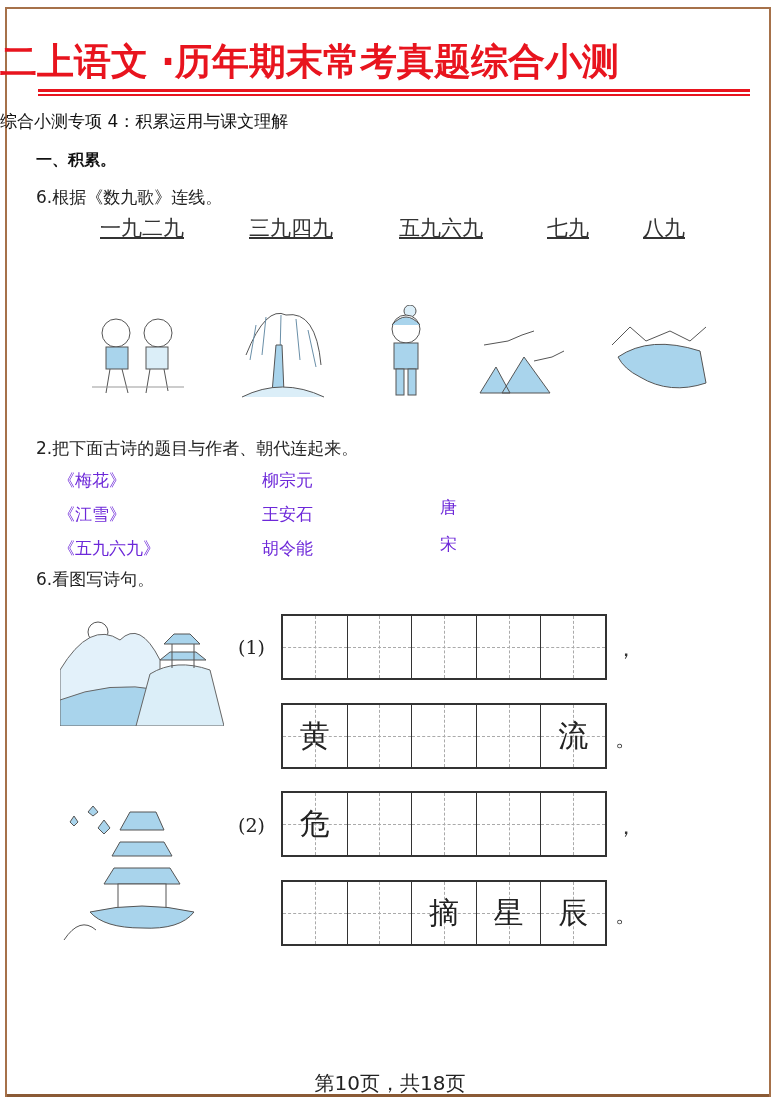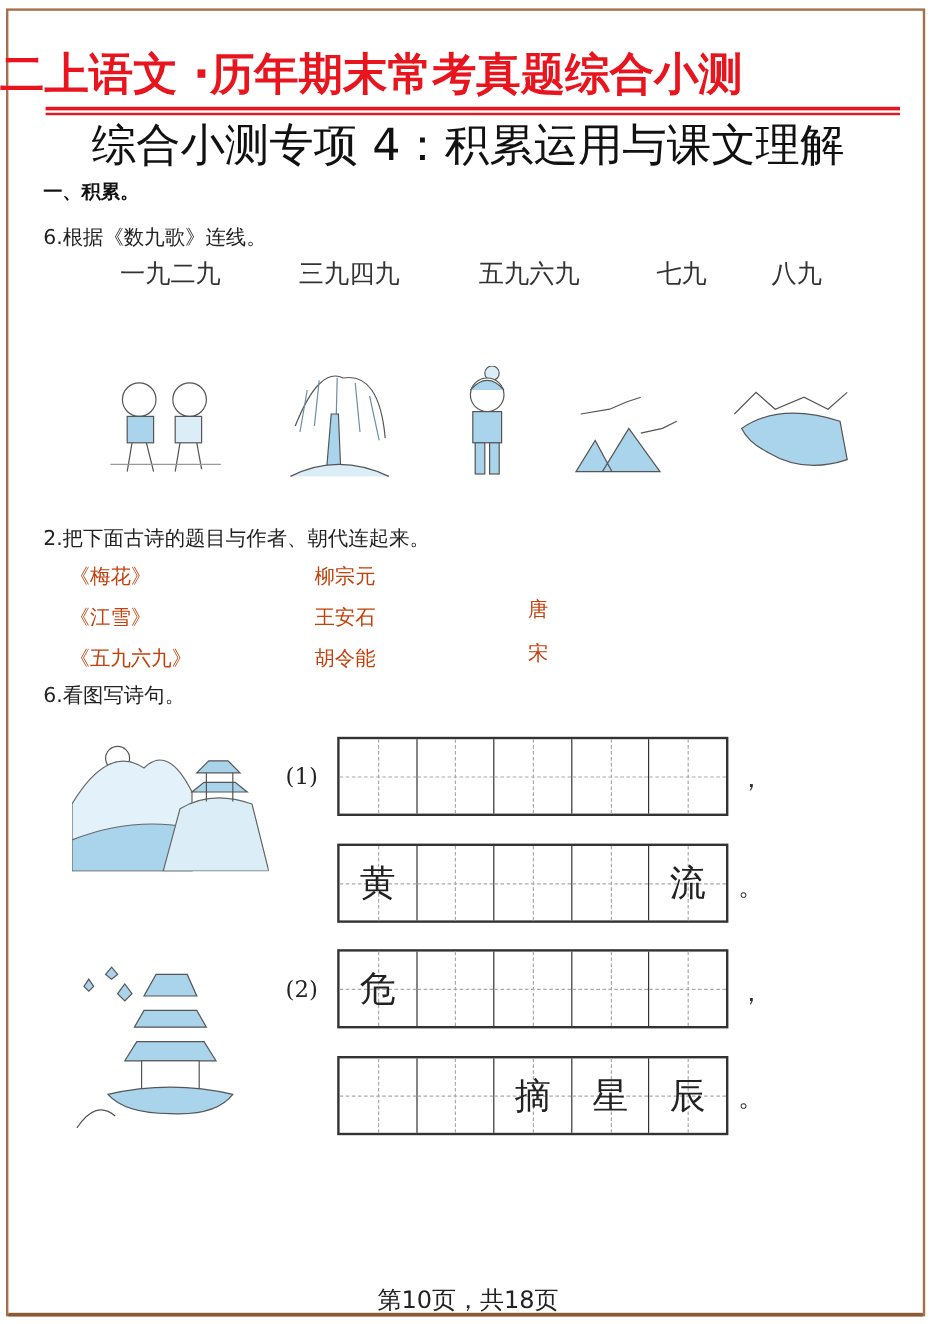--- a/index.html
+++ b/index.html
@@ -5,27 +5,27 @@
   html, body { margin: 0; padding: 0; background: #ffffff; }
   body { width: 780px; height: 1103px; position: relative; overflow: hidden;
          font-family: "DejaVu Sans", "Liberation Sans", sans-serif; color: #222; }
   .page-frame { position: absolute; left: 5px; top: 7px; width: 766px; height: 1090px;
                 border: 2px solid #a6714a; box-sizing: border-box; background: #fff; }
   .frame-bottom { position: absolute; left: 0; right: 0; bottom: -2px; height: 3px; background: #8a5a35; }
   .main-title { position: absolute; left: 0; right: 0; top: 40px; text-align: left;
                 font-size: 37px; font-weight: bold; color: #e8141e; letter-spacing: 0px; line-height: 44px; }
   .title-rule1 { position: absolute; left: 38px; right: 30px; top: 89px; height: 3px; background: #e8141e; }
   .title-rule2 { position: absolute; left: 38px; right: 30px; top: 94px; height: 2px; background: #e8141e; }
-  .subtitle { position: absolute; left: 0; right: 0; top: 104px; text-align: center;
-              font-size: 37px; color: #111; line-height: 34px; }
+  .subtitle { position: absolute; left: 0; right: 0; top: 104px; text-align: left;
+              font-size: 17px; color: #111; line-height: 34px; }
   .section-head { position: absolute; left: 36px; top: 150px; font-size: 16px; font-weight: bold; color: #111; }
   .q { position: absolute; left: 36px; font-size: 17px; color: #222; }
-  .song-row { position: absolute; top: 214px; font-size: 21px; color: #333; font-family: "DejaVu Serif", serif; }
+  .song-row { position: absolute; top: 214px; font-size: 21px; color: #333; font-family: "DejaVu Serif", serif; text-decoration: underline; }
   .illus { position: absolute; top: 305px; height: 95px; }
-  .poem-title, .poem-author, .poem-dynasty { position: absolute; font-size: 17px; color: #c2410c; text-align: right; }
+  .poem-title, .poem-author, .poem-dynasty { position: absolute; font-size: 17px; color: #6d28d9; text-align: right; }
   .pic { position: absolute; }
   .num-label { position: absolute; font-size: 19px; font-family: "DejaVu Serif", serif; color: #222; }
   .grid { position: absolute; display: flex; border: 2px solid #333; box-sizing: border-box; height: 66px; width: 326px; }
   .cell { flex: 1; position: relative; border-right: 1px solid #333; display: flex; align-items: center; justify-content: center;
           font-size: 30px; font-family: "DejaVu Serif", serif; color: #222; }
   .cell:last-child { border-right: none; }
   .cell::before { content: ""; position: absolute; left: 50%; top: 0; bottom: 0; border-left: 1px dashed #aaa; }
   .cell::after { content: ""; position: absolute; top: 50%; left: 0; right: 0; border-top: 1px dashed #aaa; }
   .cell span { position: relative; z-index: 1; }
   .punct { position: absolute; font-size: 22px; color: #333; font-family: "DejaVu Serif", serif; }

